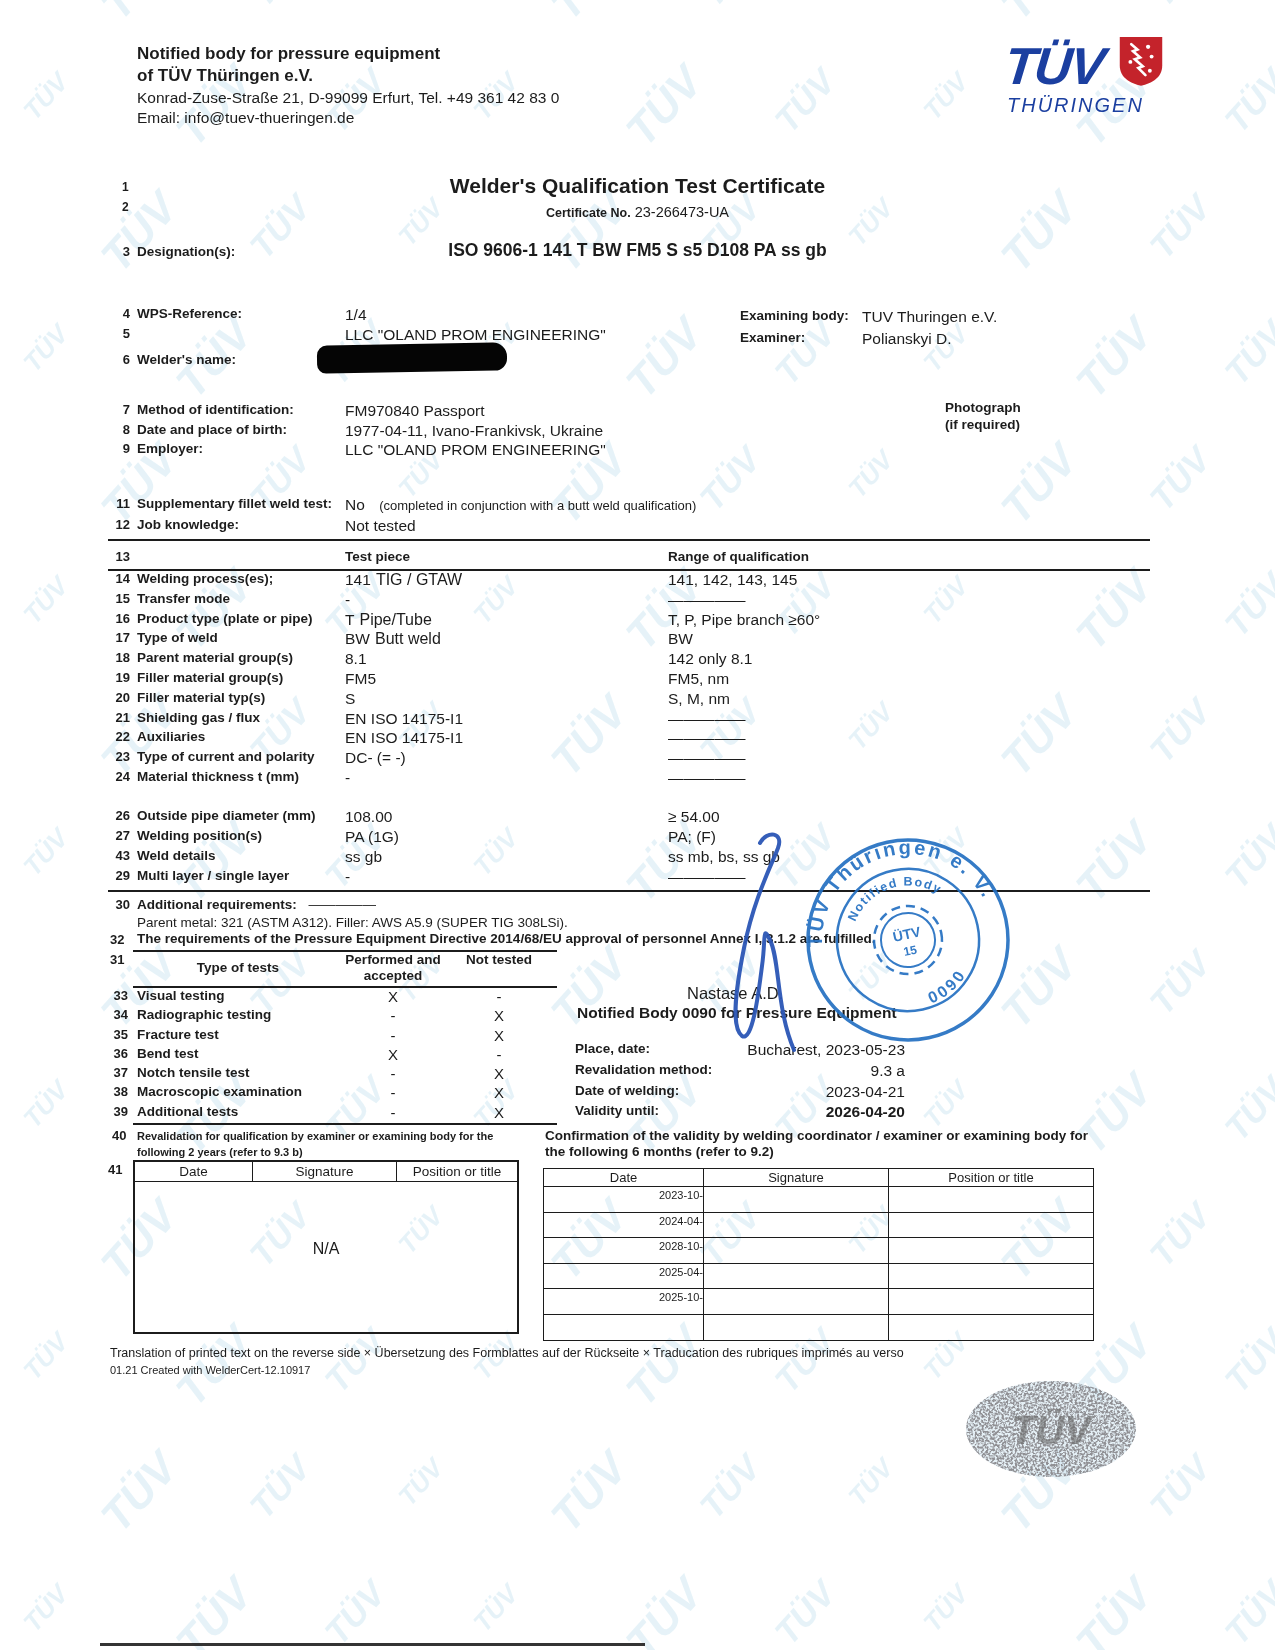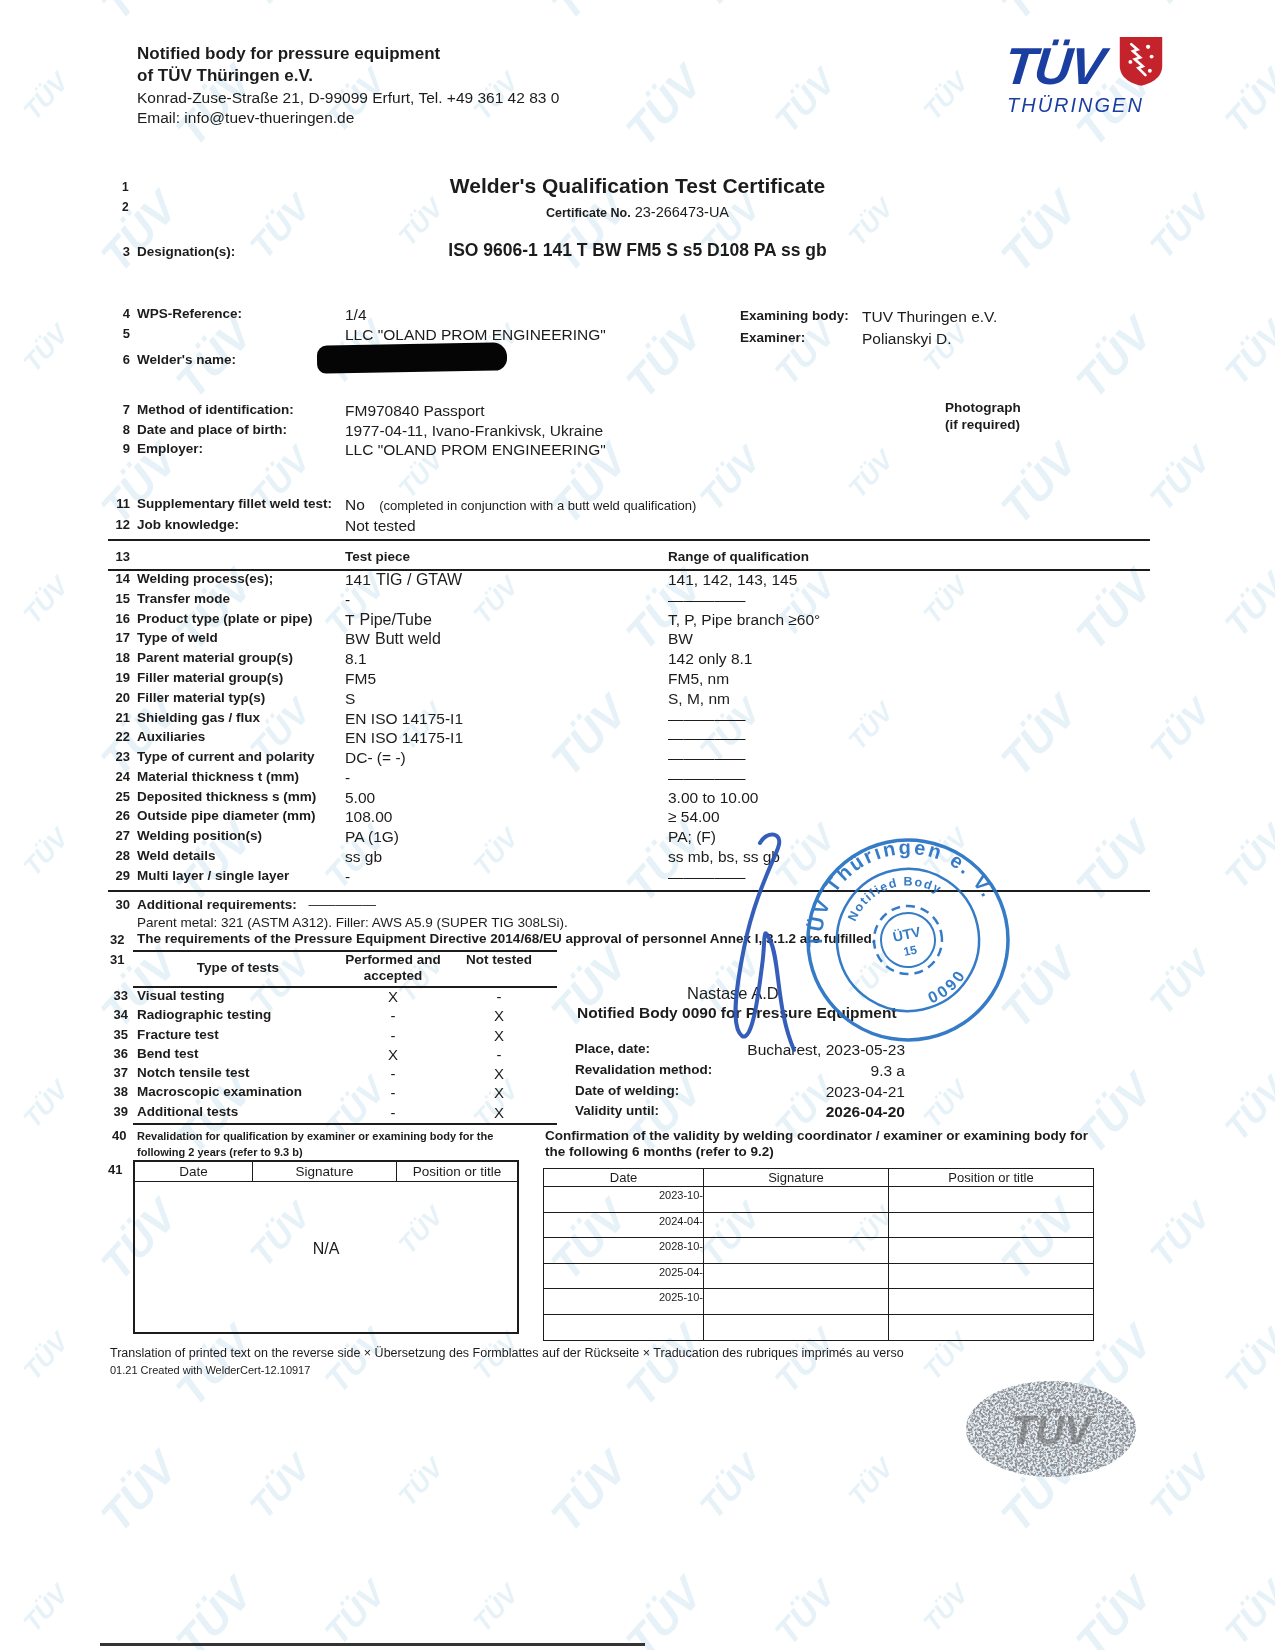--- a/index.html
+++ b/index.html
@@ -354,40 +354,34 @@
       <span class="l">Type of current and polarity</span>
       <span class="v">DC- (= -)</span>
       <span class="v2">—————</span>
     </div>
   <div class="frow" style="top:769px">
       <span class="n">24</span>
       <span class="l">Material thickness t  (mm)</span>
       <span class="v">-</span>
       <span class="v2">—————</span>
     </div>
-  <div class="frow" style="top:789px">
-      <span class="n">25</span>
-      <span class="l">Deposited thickness s (mm)</span>
-      <span class="v">5.00</span>
-      <span class="v2">3.00 to 10.00</span>
-    </div>
   <div class="frow" style="top:808px">
       <span class="n">26</span>
       <span class="l">Outside pipe diameter (mm)</span>
       <span class="v">108.00</span>
       <span class="v2">≥ 54.00</span>
     </div>
   <div class="frow" style="top:828px">
       <span class="n">27</span>
       <span class="l">Welding position(s)</span>
       <span class="v">PA (1G)</span>
       <span class="v2">PA; (F)</span>
     </div>
   <div class="frow" style="top:848px">
-      <span class="n">28</span>
+      <span class="n">43</span>
       <span class="l">Weld details</span>
       <span class="v">ss gb</span>
       <span class="v2">ss mb, bs, ss gb</span>
     </div>
   <div class="frow" style="top:868px">
       <span class="n">29</span>
       <span class="l">Multi layer / single layer</span>
       <span class="v">-</span>
       <span class="v2">—————</span>
     </div>

